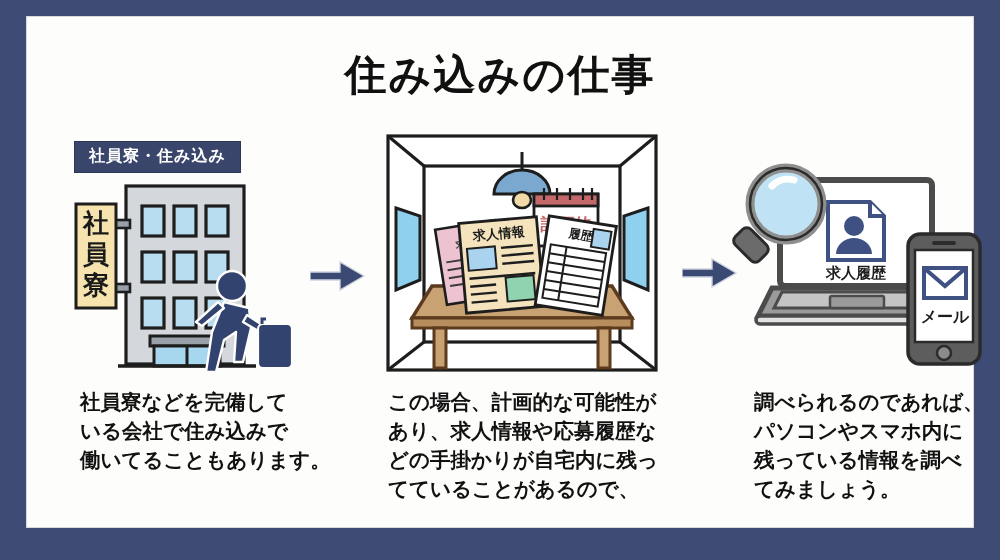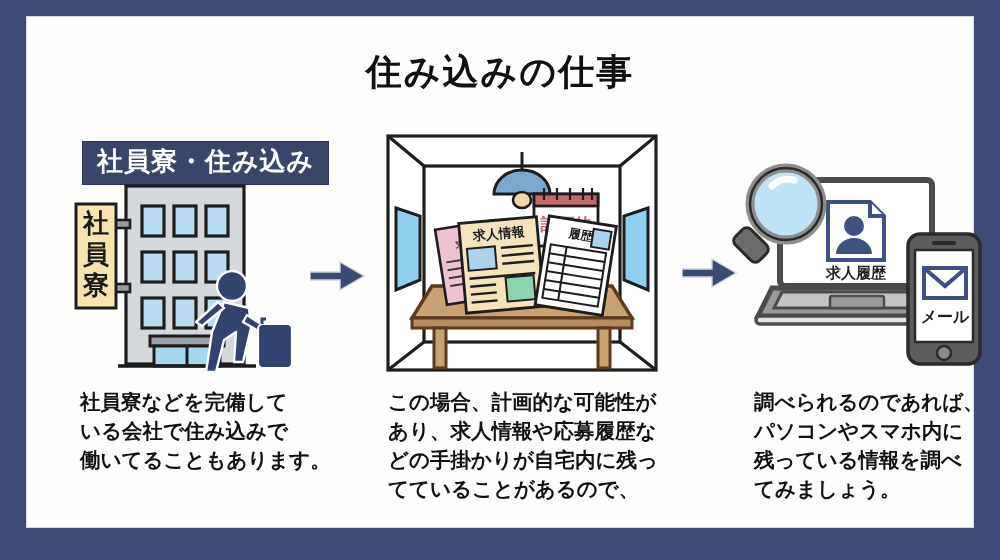--- a/index.html
+++ b/index.html
@@ -25,36 +25,36 @@
     box-shadow: 0 0 0 1px #d9d9d9 inset;
   }
 
   
   #title {
     position: absolute;
     left: 0;
     top: 38px;
     width: 948px;
     text-align: center;
-    font-size: 36px;
+    font-size: 42px;
     font-weight: bold;
     letter-spacing: 2px;
     color: #101010;
     line-height: 1;
   }
 
   
   #badge {
     position: absolute;
-    left: 56px;
+    left: 48px;
     top: 125px;
     padding: 5px 14px 7px 14px;
     background: #39456b;
     color: #ffffff;
-    font-size: 26px;
+    font-size: 16px;
     font-weight: bold;
     letter-spacing: 1px;
     line-height: 1.15;
     border: 1px solid #2d3756;
   }
 
   
   .caption {
     position: absolute;
     font-size: 20.5px;

